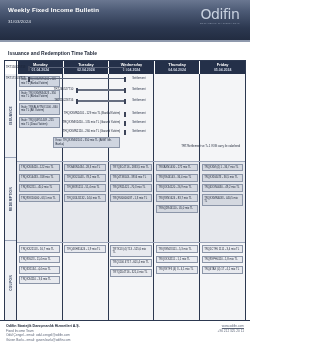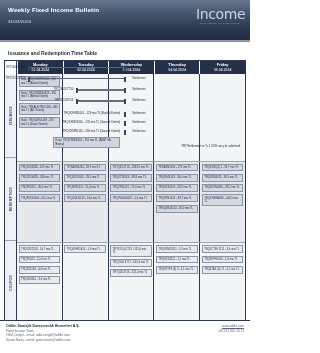--- a/index.html
+++ b/index.html
@@ -135,21 +135,21 @@
 </style>
 </head>
 <body>
 
 <div class="page">
 
   <div class="header">
     <div class="header-title">Weekly Fixed Income Bulletin</div>
     <div class="header-date">31/03/2024</div>
     <div class="logo">
-      <div class="logo-mark">Income</div>
+      <div class="logo-mark">Odifin</div>
       <div class="logo-sub">STRATEJIK DANISMANLIK</div>
     </div>
   </div>
 
   <div class="section-title">Issuance and Redemption Time Table</div>
 
   <div class="table-wrap">
 
     <div class="col-head-row">
       <div class="rail-head"></div>

